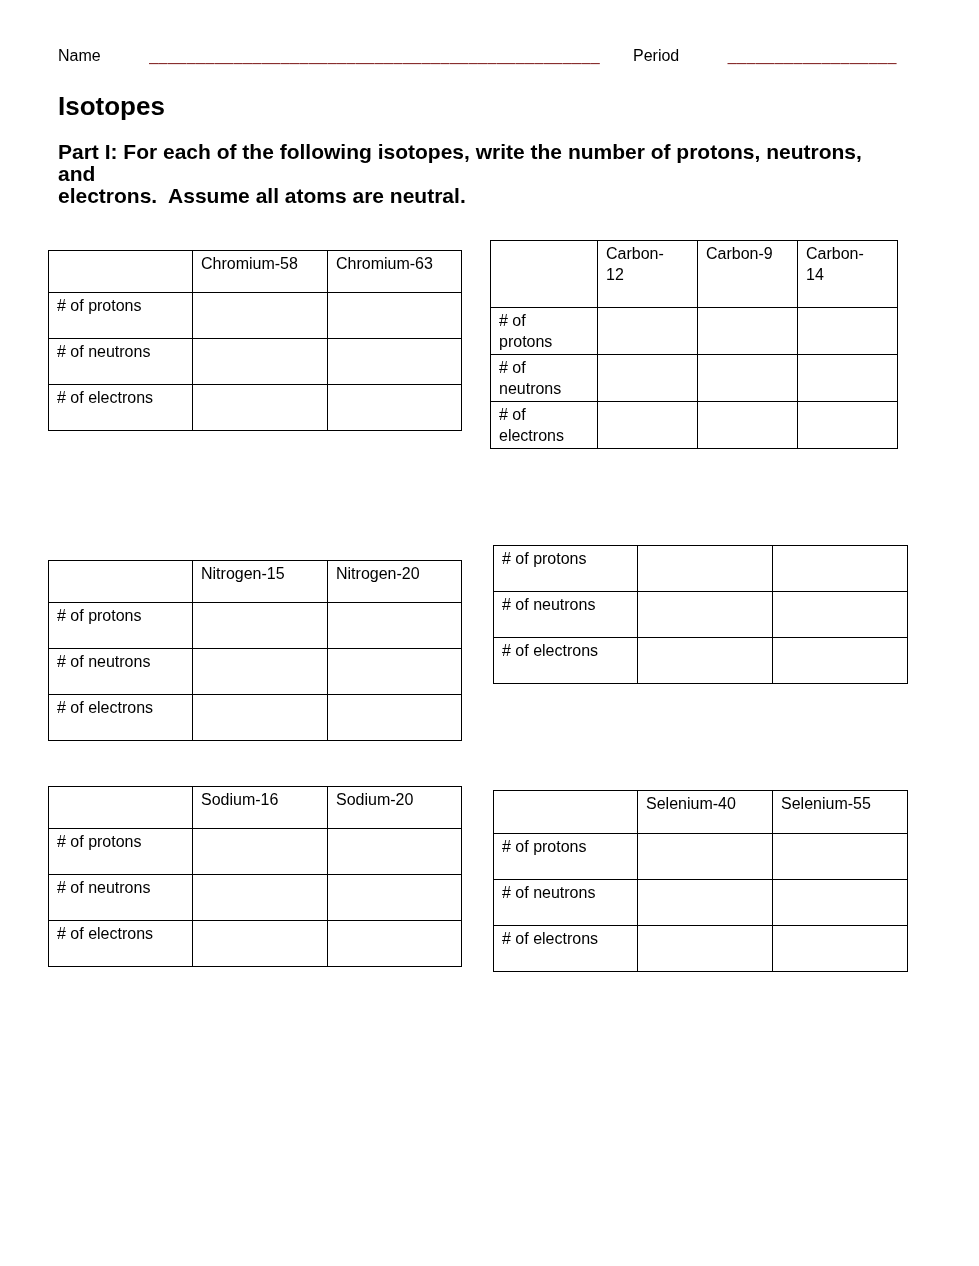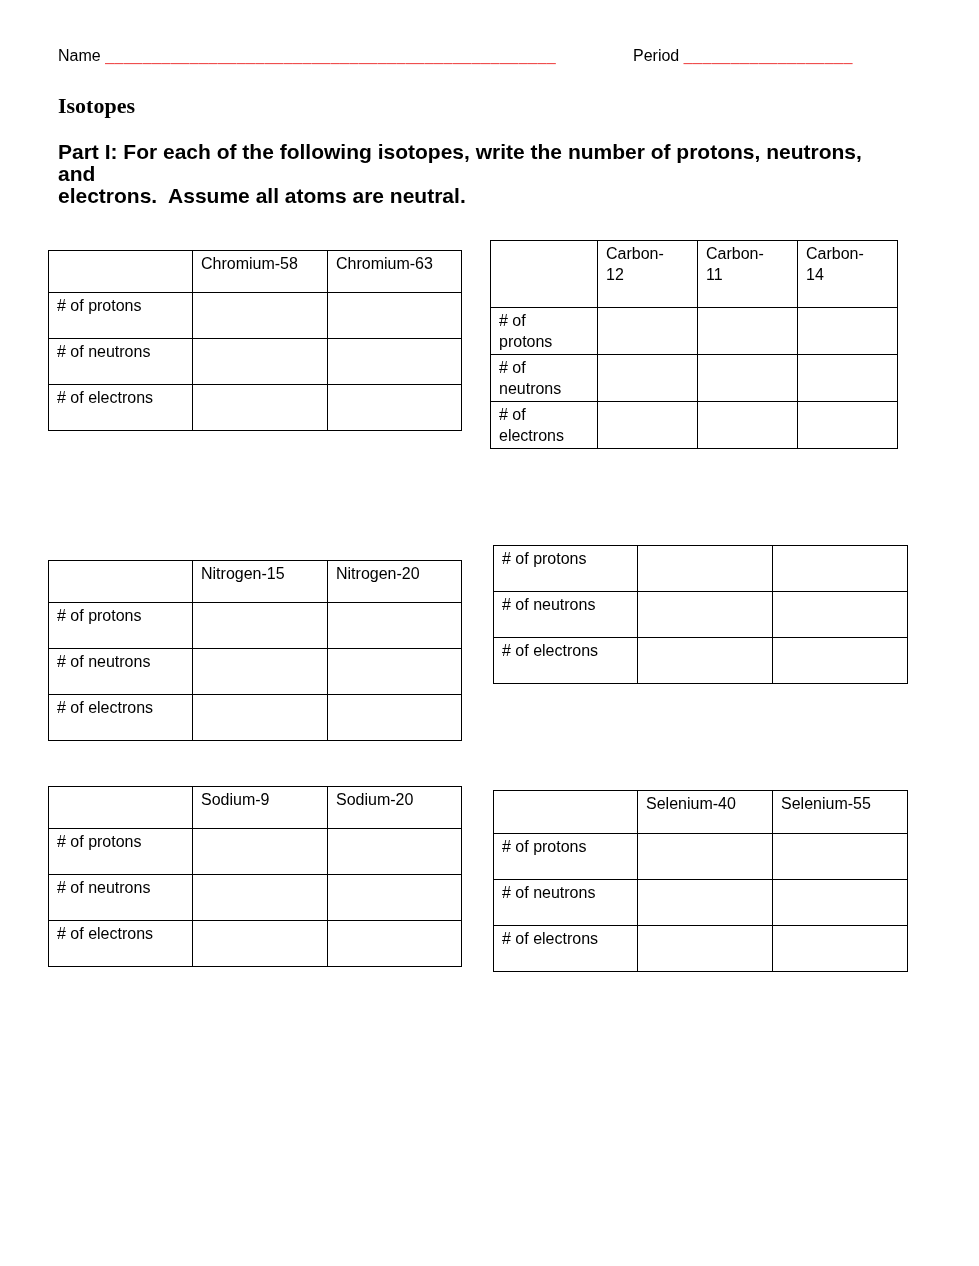--- a/index.html
+++ b/index.html
@@ -6,22 +6,22 @@
   .page {
     position: relative;
     width: 979px;
     height: 1266px;
     background: #ffffff;
     font-family: "Liberation Sans", "DejaVu Sans", sans-serif;
     color: #000;
     overflow: hidden;
   }
   .fieldline { position: absolute; font-size: 16px; line-height: 20px; white-space: nowrap; }
-  .blankline { color: #ef4444; letter-spacing: 0.5px; }
-  .doc-title { position: absolute; left: 58px; top: 93px; font-size: 22px; font-weight: bold; line-height: 26px; font-family: Liberation Serif, serif; }
+  .blankline { color: #7f1d1d; letter-spacing: 0.5px; margin-left: 44px; }
+  .doc-title { position: absolute; left: 58px; top: 93px; font-size: 26px; font-weight: bold; line-height: 26px; }
   .instructions {
     position: absolute; left: 58px; top: 141px; width: 830px;
     font-size: 21px; font-weight: bold; line-height: 22px;
     white-space: pre-wrap;
   }
   table.iso {
     position: absolute;
     border-collapse: collapse;
     table-layout: fixed;
   }
@@ -88,21 +88,21 @@
     <colgroup>
         <col style="width:107px">
         <col style="width:100px">
         <col style="width:100px">
         <col style="width:100px">
       </colgroup>
     <tbody>
       <tr style="height:67px;">
         <td></td>
         <td>Carbon-12</td>
-        <td>Carbon-11</td>
+        <td>Carbon-9</td>
         <td>Carbon-14</td>
       </tr>
       <tr style="height:45px;">
         <td># of protons</td>
         <td></td>
         <td></td>
         <td></td>
       </tr>
       <tr style="height:45px;">
         <td># of neutrons</td>
@@ -176,21 +176,21 @@
 
   <table class="iso" style="left:48px; top:786px;">
     <colgroup>
         <col style="width:144px">
         <col style="width:135px">
         <col style="width:134px">
       </colgroup>
     <tbody>
       <tr style="height:42px;">
         <td></td>
-        <td>Sodium-9</td>
+        <td>Sodium-16</td>
         <td>Sodium-20</td>
       </tr>
       <tr style="height:46px;">
         <td># of protons</td>
         <td></td>
         <td></td>
       </tr>
       <tr style="height:46px;">
         <td># of neutrons</td>
         <td></td>

